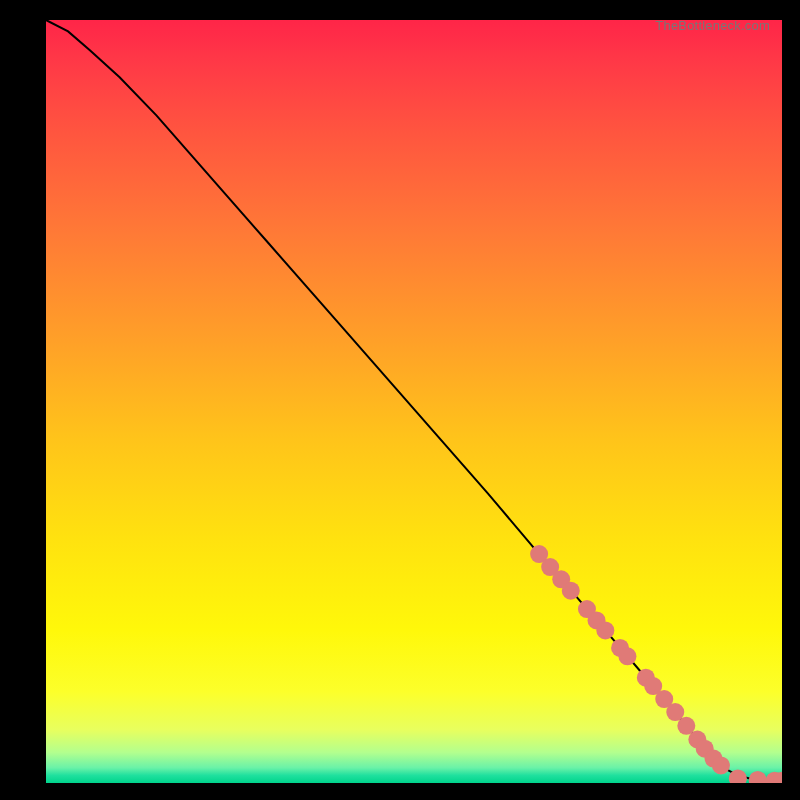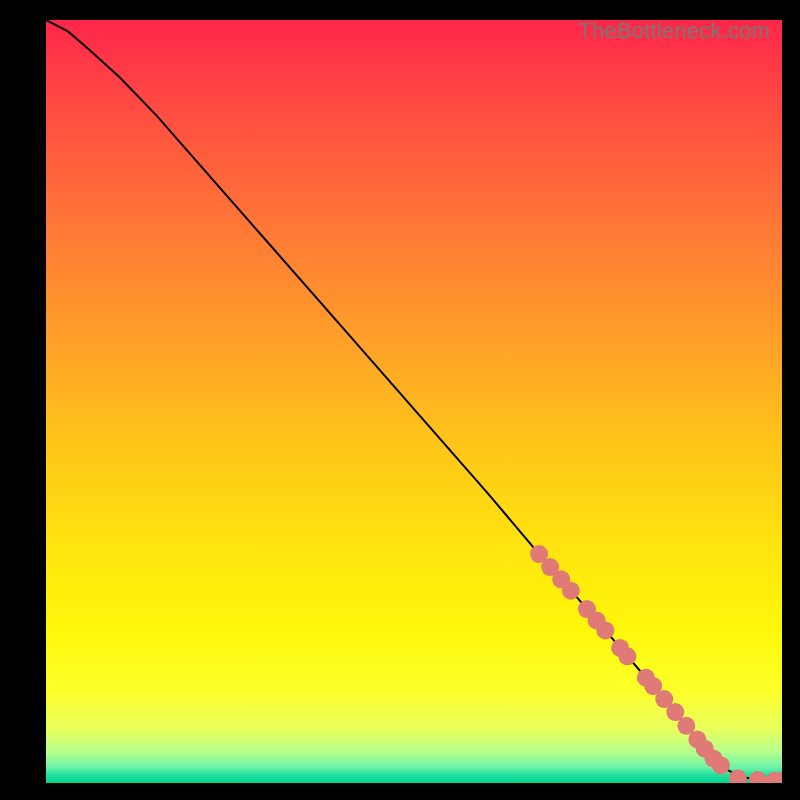--- a/index.html
+++ b/index.html
@@ -51,21 +51,21 @@
     position: absolute;
     inset: 0;
     width: 100%;
     height: 100%;
   }
   .watermark {
     position: absolute;
     top: -2px;
     right: 12px;
     color: #777;
-    font-size: 22px;
+    font-size: 13px;
     letter-spacing: 0.2px;
     font-weight: 500;
   }
 </style>
 </head>
 <body>
 
 <div class="frame">
   <div class="plot-area">
     <div class="gradient"></div>

